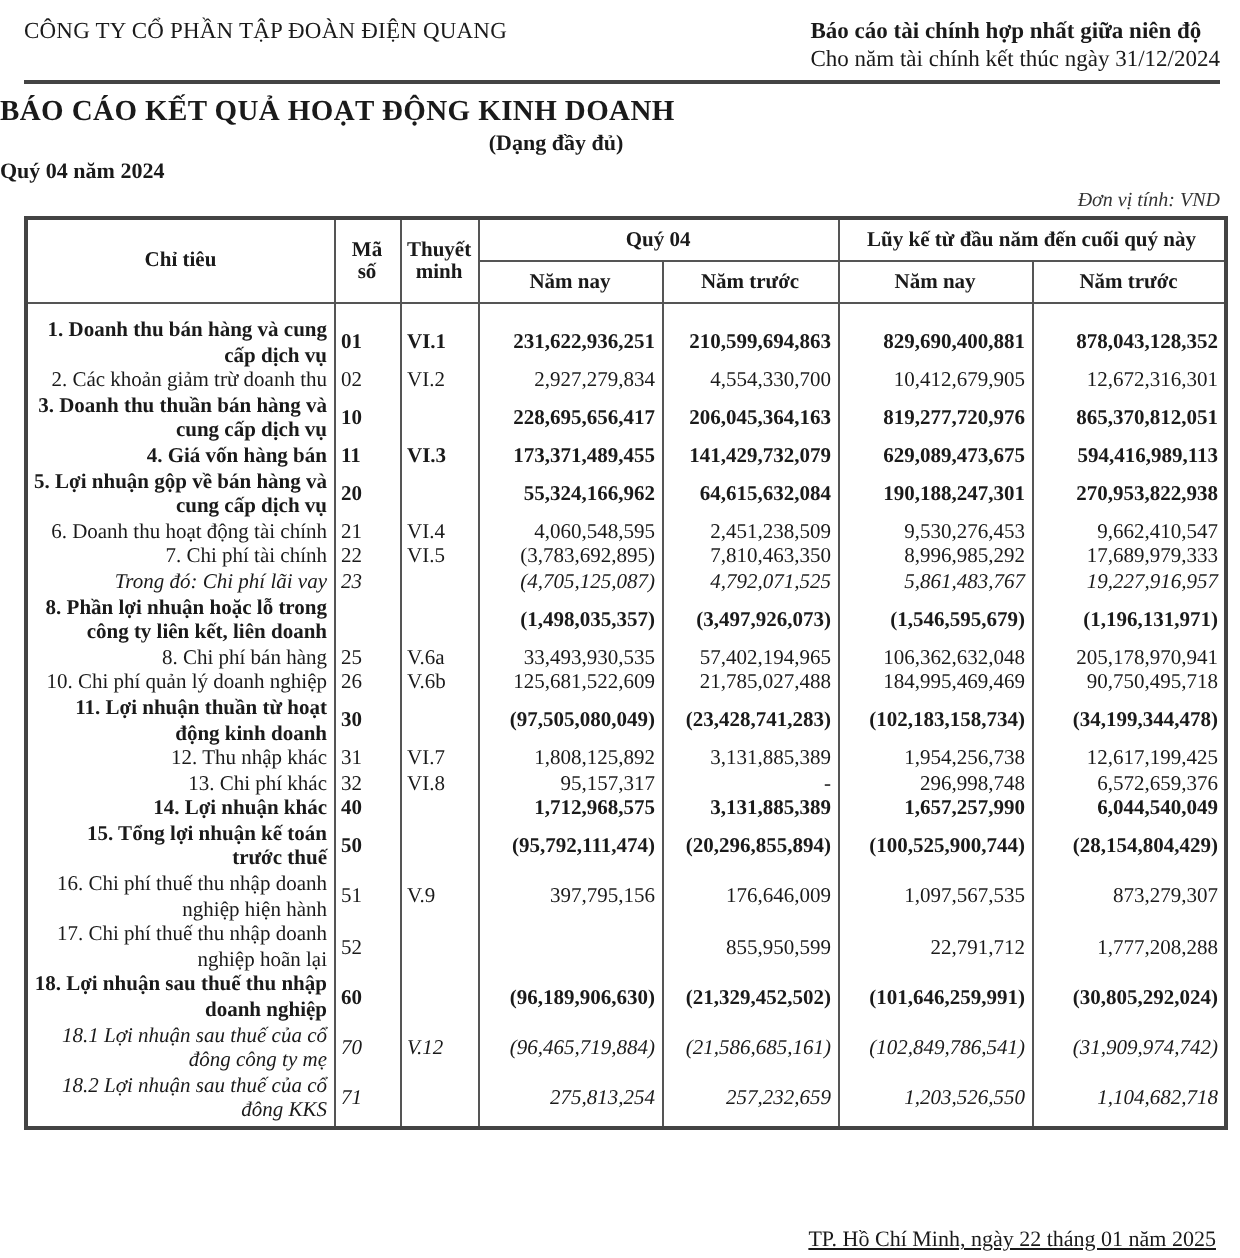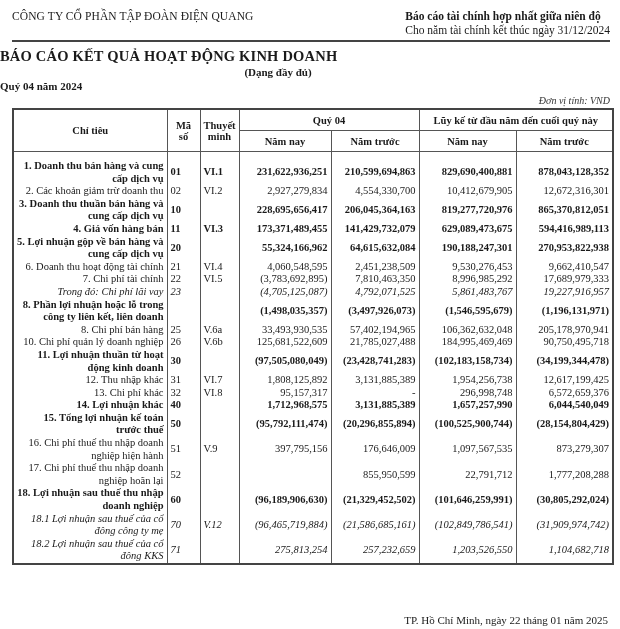--- a/index.html
+++ b/index.html
@@ -18,21 +18,21 @@
   table.rpt thead th { border:1px solid #555; font-weight:bold; text-align:center; font-size:10.5px; }
   table.rpt thead tr.r1 th { height:20px; }
   table.rpt thead tr.r2 th { height:20px; }
   table.rpt tbody td { border-top:none; border-bottom:none; line-height:12.6px; }
   td.lbl { text-align:right; }
   td.code, td.note { text-align:left; }
   td.num { text-align:right; white-space:nowrap; }
   tr.b td { font-weight:bold; }
   tr.i td { font-style:italic; }
   tr.spacer td { height:8px; }
-  .footer { position:absolute; right:12px; top:614px; font-size:11px; }
+  .footer { position:absolute; right:12px; top:614px; font-size:11px;text-decoration:underline; }
 </style>
 </head>
 <body>
 
 <div class="hdr-left">
   <div class="co">CÔNG TY CỔ PHẦN TẬP ĐOÀN ĐIỆN QUANG</div>
 </div>
 <div class="hdr-right">
   <div class="t1">Báo cáo tài chính hợp nhất giữa niên độ</div>
   <div>Cho năm tài chính kết thúc ngày 31/12/2024</div>

